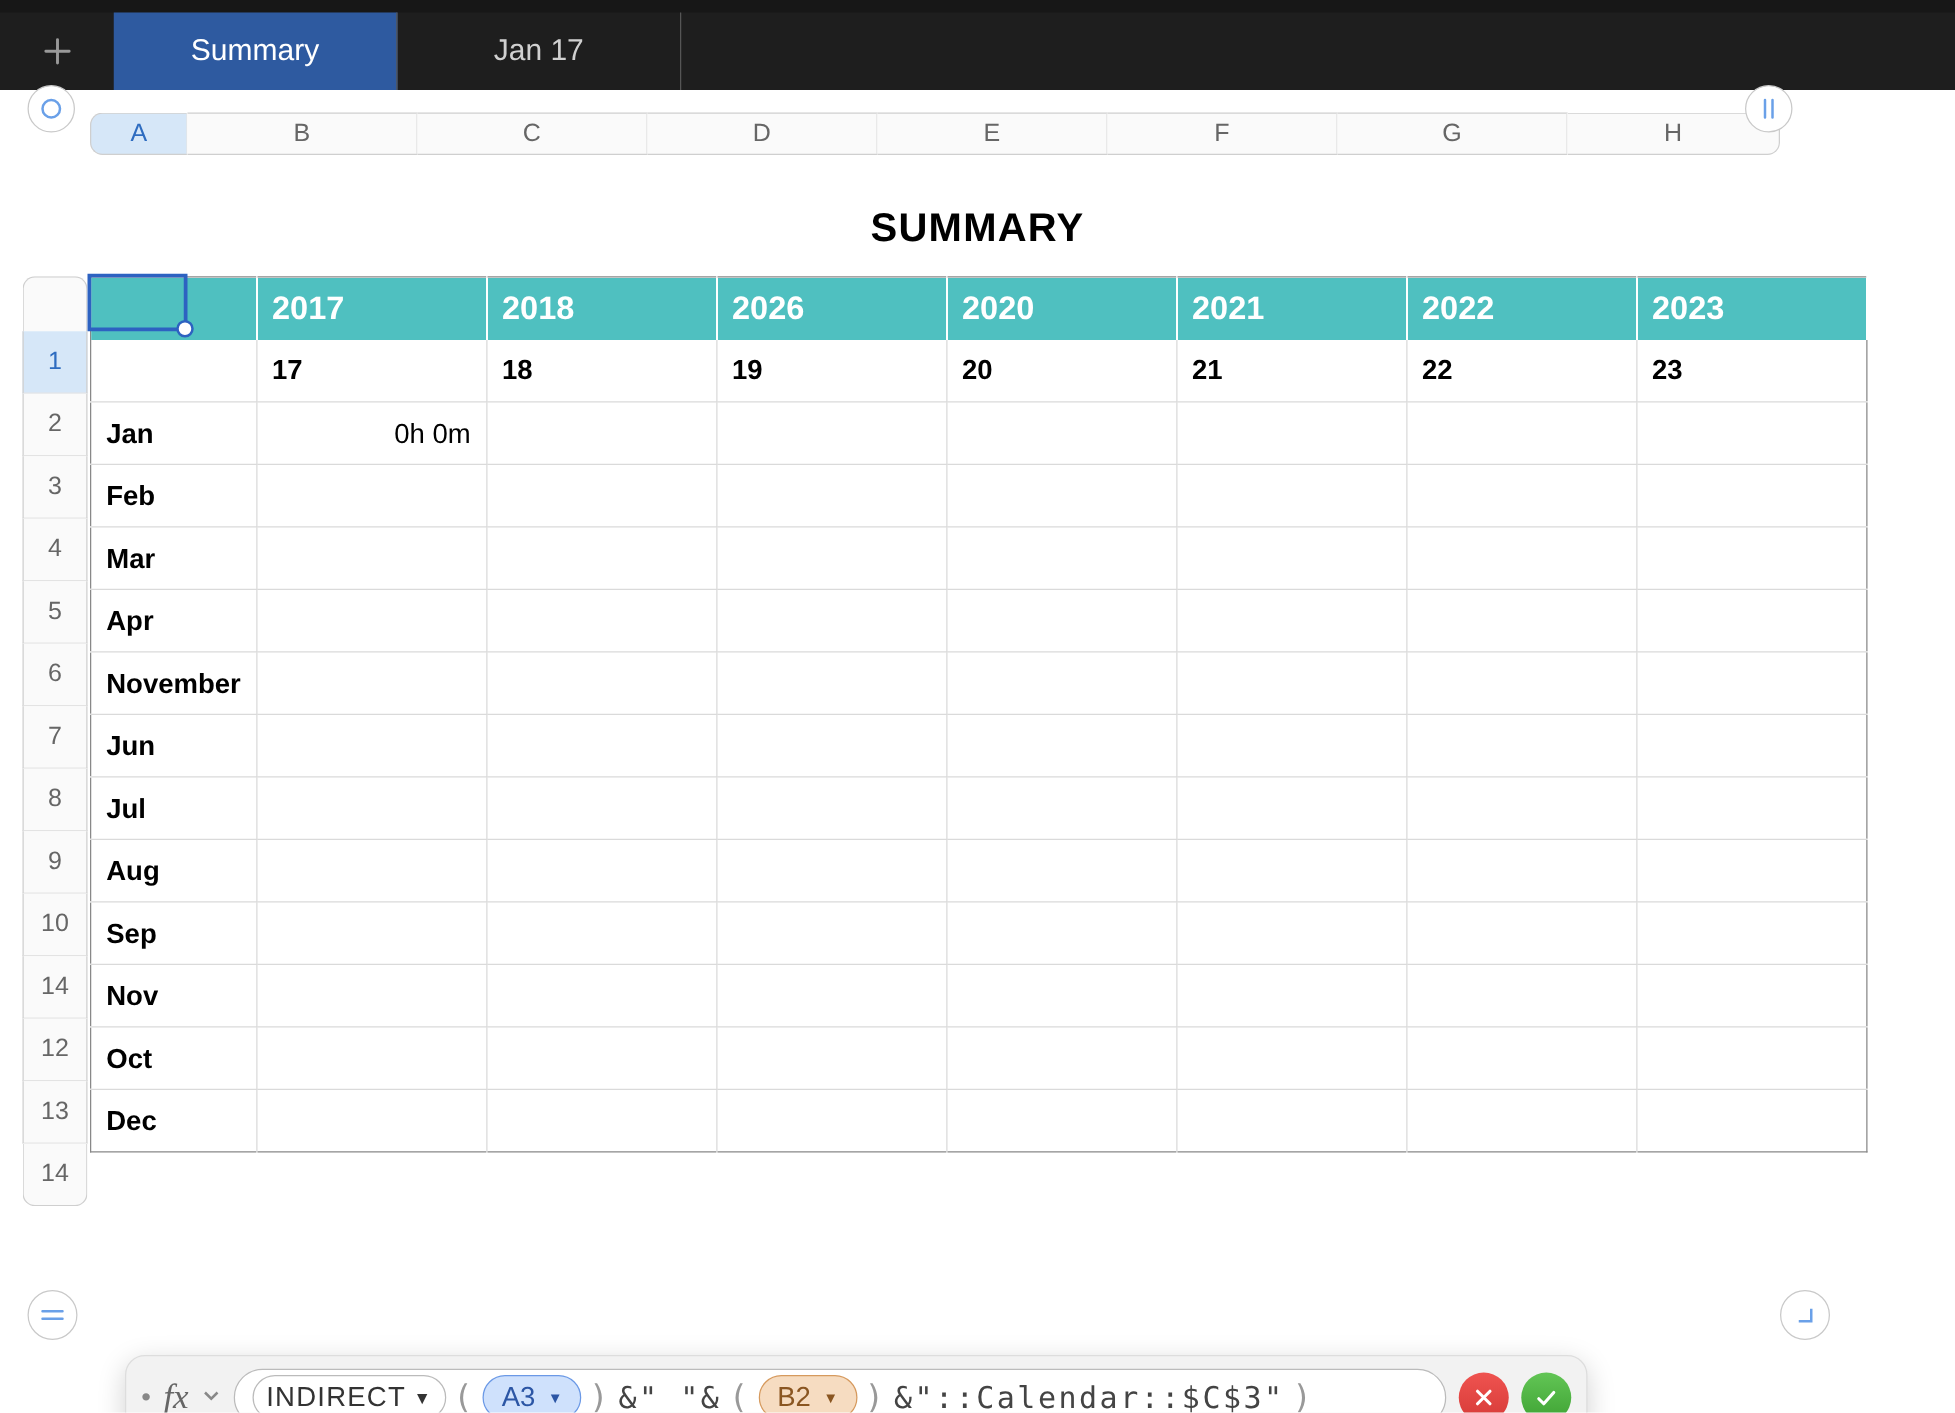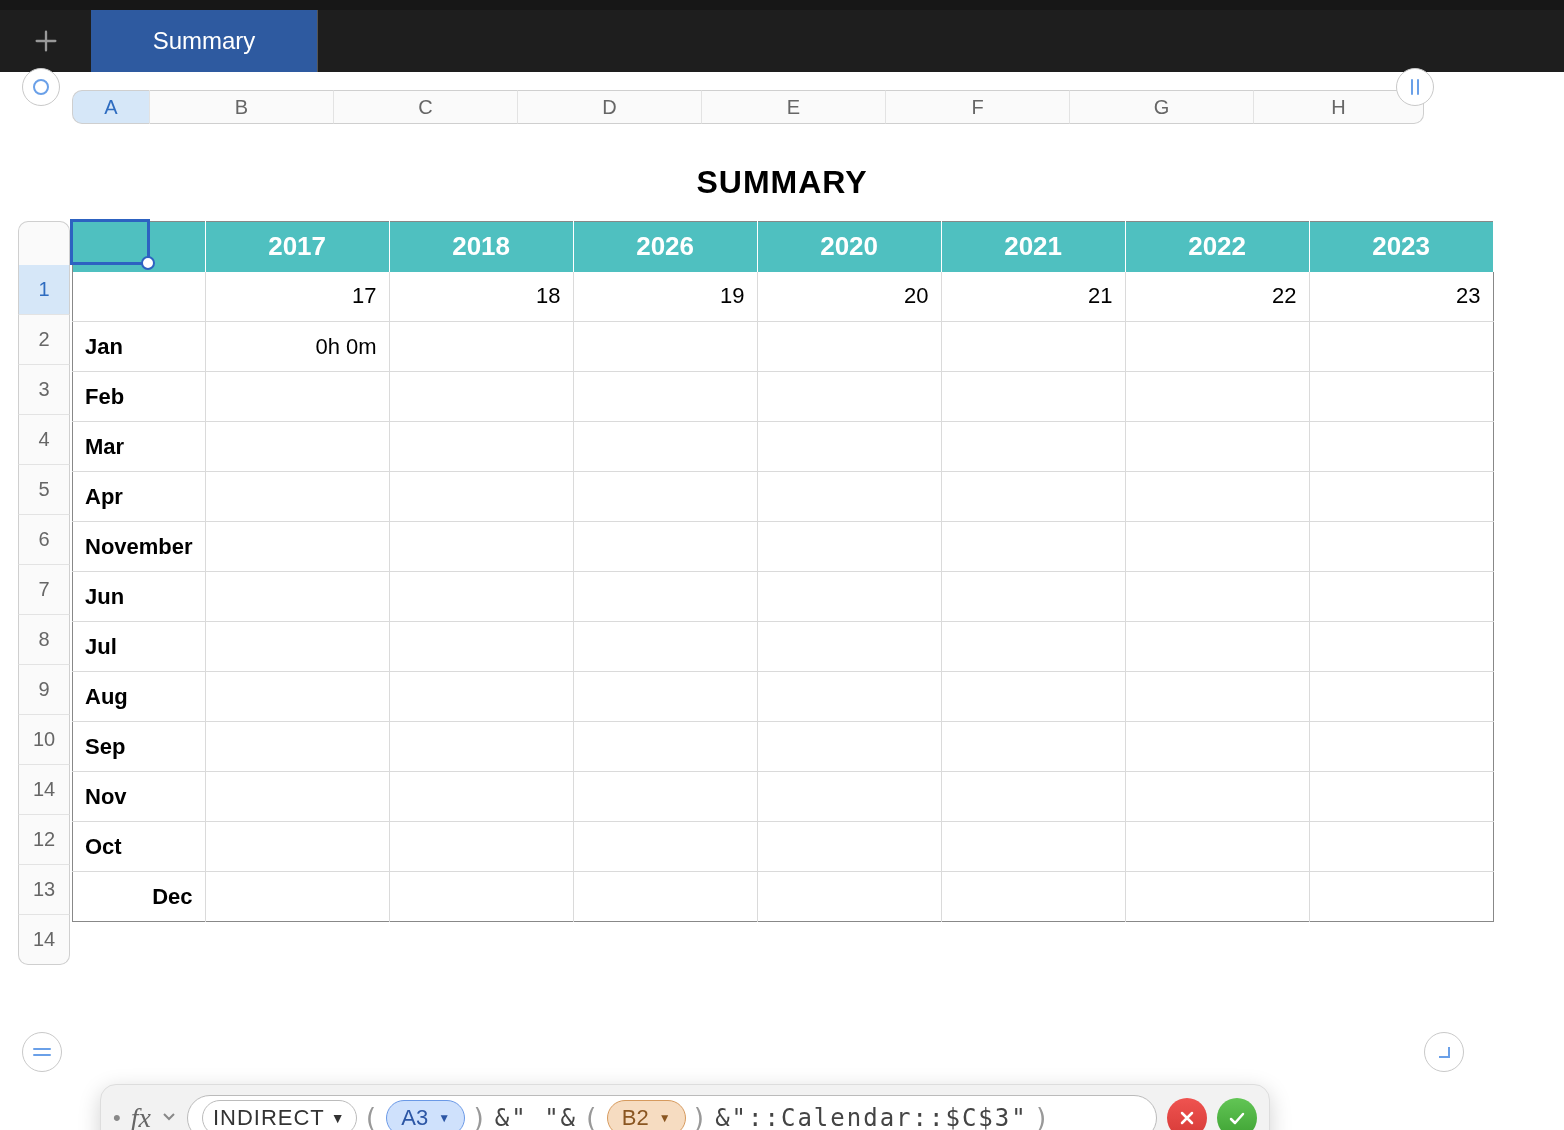--- a/index.html
+++ b/index.html
@@ -155,27 +155,27 @@
   padding: 0 12px;
   height: 50px;
   position: relative;
 }
 .grid tr:first-child { height: 44px; }
 .grid tr:first-child td {
   background: #4fc0c0;
   color: #fff;
   font-weight: 600;
   font-size: 26px;
-  text-align: center;
+  text-align: left;
   border-right: 1px solid rgba(255,255,255,0.12);
   border-bottom: none;
 }
-.grid tr:last-child td { border-bottom: none; text-align: right; }
+.grid tr:last-child td { border-bottom: none; }
 .grid td:last-child { border-right: none; }
-.grid tr:nth-child(2) td { text-align: right; font-weight: 400; }
+.grid tr:nth-child(2) td { font-weight: 700; }
 .month-col { text-align: left; font-weight: 600; }
 .val-right { text-align: right; }
 
 
 .cell-selection {
   position: absolute;
   border: 3px solid #2d62c1;
   pointer-events: none;
   z-index: 10;
 }
@@ -284,20 +284,23 @@
 <body>
 
 <div class="tabbar">
   <div class="tab-add">
     <svg viewBox="0 0 24 24">
         <path d="M12 4v16M4 12h16" stroke="#999" stroke-width="2" stroke-linecap="round" fill="none"></path>
       </svg>
   </div>
   <div class="tab active">
     <span>Summary</span>
+  </div>
+  <div class="tab inactive">
+    <span>Jan 17</span>
   </div>
 </div>
 
 <div class="sheet-wrap">
 
   <div class="col-handle-left">
     <svg width="18" height="18" viewBox="0 0 18 18">
         <circle cx="9" cy="9" r="7" fill="none" stroke="#6aa0e8" stroke-width="2"></circle>
       </svg>
   </div>

